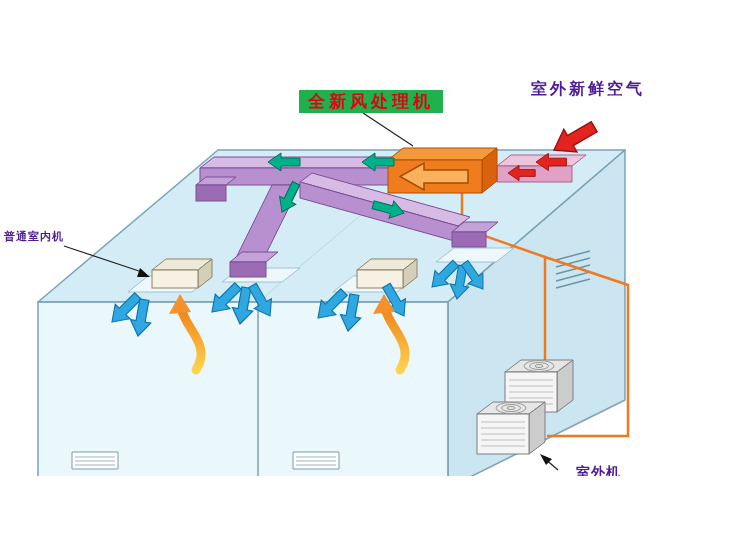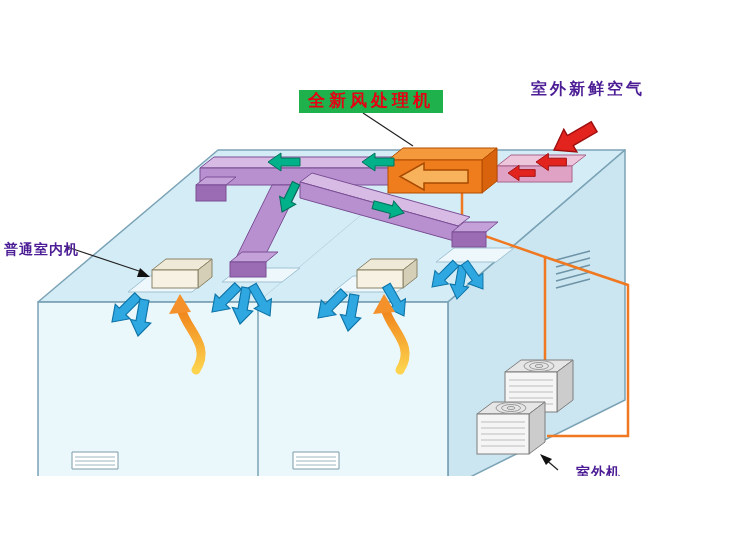--- a/index.html
+++ b/index.html
@@ -1,28 +1,28 @@
 <!DOCTYPE html>
 <html><head>
 <meta charset="utf-8">
 <style>
   html,body{margin:0;padding:0;background:#fff;}
   .stage{
     position:relative;width:736px;height:476px;background:#ffffff;
-    overflow:hidden;font-family:Liberation Mono, monospace;
+    overflow:hidden;font-family:Liberation Serif, serif;
   }
   .stage svg{position:absolute;left:0;top:0;}
   .lbl{position:absolute;white-space:nowrap;color:#4c1d95;}
   .lbl-ahu{
     left:299px;top:90px;background:#1fb14c;color:#e60012;
     font-size:17px;font-weight:bold;letter-spacing:4px;
     padding:2px 9px;line-height:19px;
   }
   .lbl-fresh{left:531px;top:79px;font-size:16px;font-weight:bold;letter-spacing:3px;}
-  .lbl-indoor{left:4px;top:241px;font-size:14px;font-weight:bold;letter-spacing:1px;}
+  .lbl-indoor{left:4px;top:229px;font-size:11px;font-weight:bold;letter-spacing:1px;}
   .lbl-outdoor{left:576px;top:464px;font-size:14px;font-weight:bold;letter-spacing:1px;}
 </style>
 </head>
 <body>
 
 <div class="stage">
 
 <svg width="736" height="545" viewBox="0 0 736 545">
   <defs>
     <polygon id="arr" points="0,0 -13,-9 -13,-4 -32,-4 -32,4 -13,4 -13,9"></polygon>

